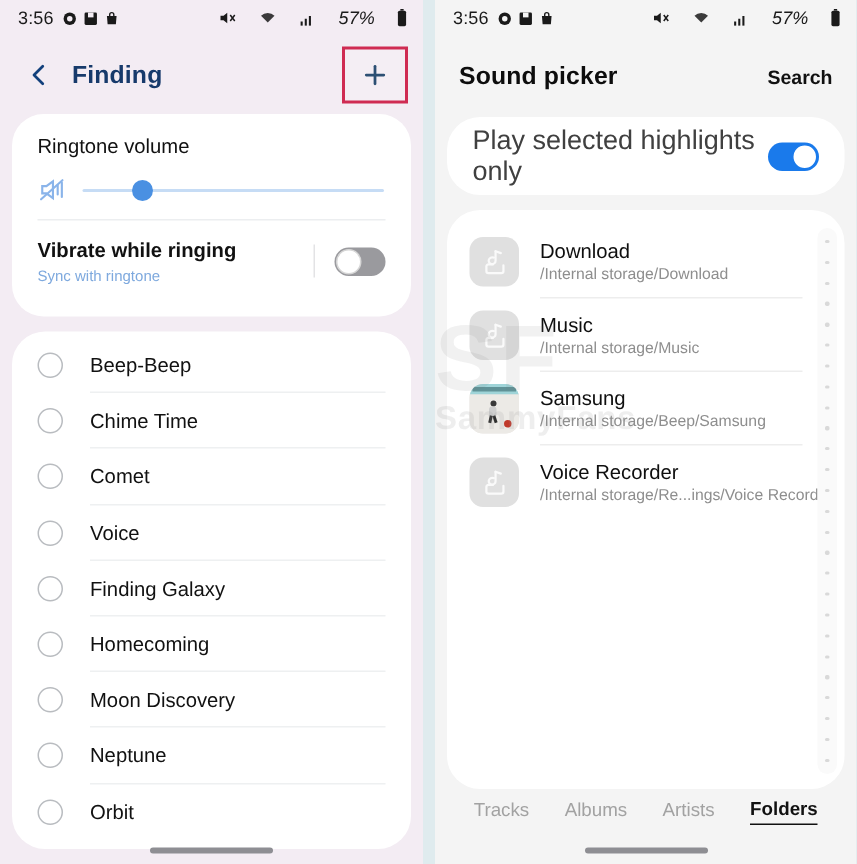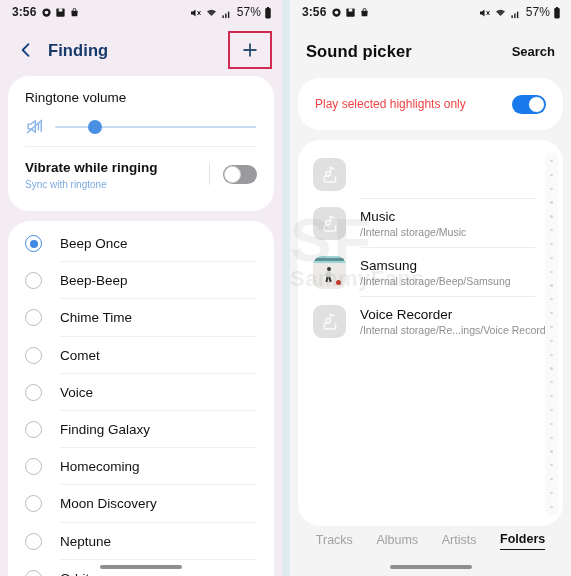--- a/index.html
+++ b/index.html
@@ -16,24 +16,24 @@
   .panel-left  { width: 282px; background: #f3ecf3; }
   .gap         { width: 8px;  background: #dfebee; }
   .panel-right { width: 281px; background: #f4f4f4; }
 
   
   .statusbar {
     height: 24px; display: flex; align-items: center;
     padding: 0 10px 0 12px; font-size: 11.5px; color: #1a1a1a;
     letter-spacing: .1px;
   }
-  .sb-time { font-size: 12px; font-weight: 700; text-align: center; }
+  .sb-time { font-size: 12px; font-weight: 400; text-align: center; }
   .sb-left-icons { display: flex; align-items: center; gap: 3px; margin-left: 5px; }
   .sb-spacer { flex: 1; }
-  .sb-right { display: flex; align-items: flex-end; gap: 3px; }
+  .sb-right { display: flex; align-items: center; gap: 14px; font-style: italic; }
   .sb-pct { font-size: 12px; margin-left: 1px; }
   .ic { display: inline-flex; align-items: center; }
 
   
   .l-header {
     height: 52px; display: flex; align-items: center;
     padding: 0 10px 0 16px;
   }
   .back-chevron { width: 20px; height: 20px; color: #12407c; flex: 0 0 auto; }
   .l-title {
@@ -104,21 +104,21 @@
   .rt-sep { position: absolute; left: 52px; right: 17px; bottom: 0; height: 1px; background: #eef0f1; }
 
   
   .r-header { height: 54px; display: flex; align-items: center; padding: 0 16px; text-align: right; }
   .r-title { font-size: 16.5px; font-weight: 700; color: #0d0d0d; letter-spacing: .1px; }
   .r-head-spacer { flex: 1; }
   .r-search { font-size: 13px; font-weight: 700; color: #111; }
 
   
   .hl-card { display: flex; align-items: center; height: 52px; border-radius: 22px; }
-  .hl-label { font-size: 12px; color: #ef4444; padding-left: 17px; flex: 1; }
+  .hl-label { font-size: 18px; color: #404040; padding-left: 17px; flex: 1; }
 
   
   .fd-card { margin-top: 10px; border-radius: 22px; padding: 10px 0 0; position: relative;
              height: 386px; }
   .fd-row { display: flex; align-items: center; height: 49px; padding-left: 15px; position: relative; }
   .fd-thumb {
     width: 33px; height: 33px; border-radius: 9px; background: #e0e0e0;
     flex: 0 0 auto; display: flex; align-items: center; justify-content: center;
     overflow: hidden;
   }
@@ -276,25 +276,20 @@
         </span>
         <span class="vib-sep"></span>
         <span class="toggle off">
           <span class="knob"></span>
         </span>
       </div>
     </div>
 
     <div class="card rt-card" id="rt-card">
         <div class="rt-row">
-          <span class="radio sel"></span>
-          <span class="rt-label">Beep Once</span>
-          <span class="rt-sep"></span>
-        </div>
-        <div class="rt-row">
           <span class="radio"></span>
           <span class="rt-label">Beep-Beep</span>
           <span class="rt-sep"></span>
         </div>
         <div class="rt-row">
           <span class="radio"></span>
           <span class="rt-label">Chime Time</span>
           <span class="rt-sep"></span>
         </div>
         <div class="rt-row">
@@ -407,20 +402,24 @@
 
     <div class="card fd-card">
       <div id="fd-list">
           <div class="fd-row">
             <span class="fd-thumb">
               <svg viewBox="0 0 24 24" fill="none" stroke="currentColor" stroke-width="1.7" stroke-linecap="round" stroke-linejoin="round">
                 <path d="M13 4v7.2a2.6 2.6 0 11-1.6-2.4"></path>
                 <path d="M13 4l4 1.4"></path>
                 <path d="M11 14H7.6a1.6 1.6 0 00-1.6 1.6V19a1.6 1.6 0 001.6 1.6h9.8A1.6 1.6 0 0019 19v-4.2"></path>
               </svg>
+            </span>
+            <span class="fd-text">
+              <div class="fd-name">Download</div>
+              <div class="fd-path">/Internal storage/Download</div>
             </span>
             <span class="fd-sep"></span>
           </div>
           <div class="fd-row">
             <span class="fd-thumb">
               <svg viewBox="0 0 24 24" fill="none" stroke="currentColor" stroke-width="1.7" stroke-linecap="round" stroke-linejoin="round">
                 <path d="M13 4v7.2a2.6 2.6 0 11-1.6-2.4"></path>
                 <path d="M13 4l4 1.4"></path>
                 <path d="M11 14H7.6a1.6 1.6 0 00-1.6 1.6V19a1.6 1.6 0 001.6 1.6h9.8A1.6 1.6 0 0019 19v-4.2"></path>
               </svg>

